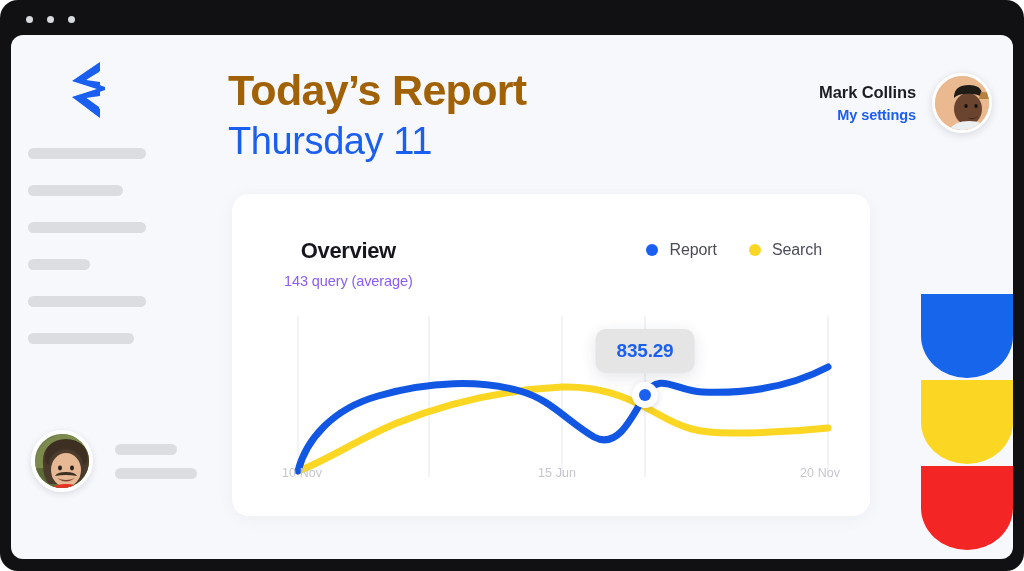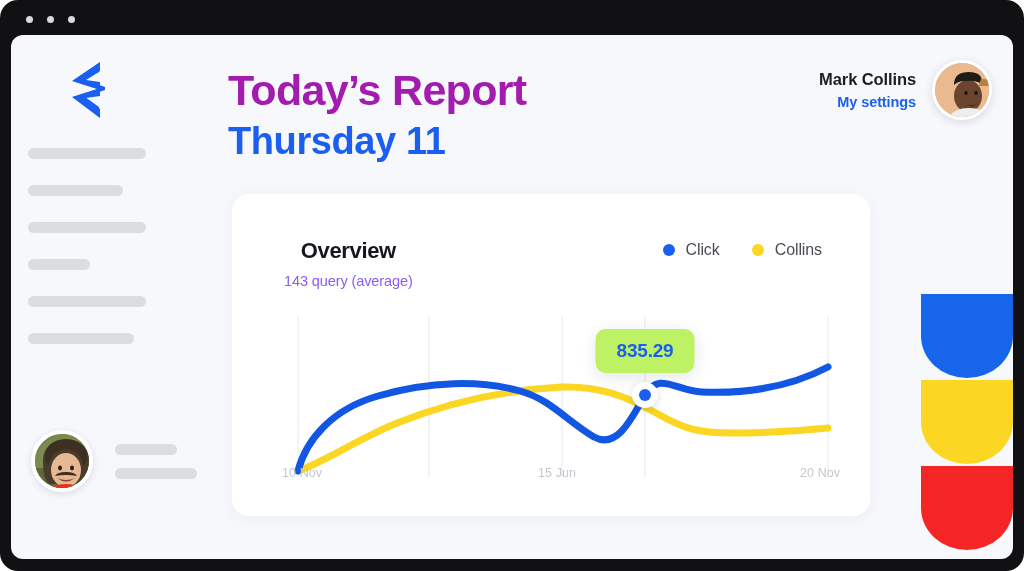--- a/index.html
+++ b/index.html
@@ -75,32 +75,32 @@
     flex: none;
   }
   .user-lines { display: flex; flex-direction: column; gap: 13px; }
   .user-lines .sk-bar { margin: 0; }
 
   
   .page-title {
     position: absolute; left: 217px; top: 31px;
     font-size: 43px; font-weight: 700;
     letter-spacing: -0.7px;
-    color: #a21caf;
+    color: #a16207;
     line-height: 1.12;
   }
   .page-subtitle {
     position: absolute; left: 217px; top: 85px;
-    font-size: 38px; font-weight: 700;
+    font-size: 38px; font-weight: 400;
     letter-spacing: -0.4px;
     color: #1b5ff0;
     line-height: 1.12;
   }
   .account {
-    position: absolute; right: 21px; top: 25px;
+    position: absolute; right: 21px; top: 38px;
     display: flex; align-items: center; gap: 16px;
   }
   .account-text { text-align: right; }
   .account-name {
     font-size: 16.5px; font-weight: 700; color: #1b1d22;
     letter-spacing: -0.1px;
     margin-bottom: 5px;
   }
   .account-link {
     font-size: 14.5px; color: #1b5ff0; font-weight: 600;
@@ -153,21 +153,21 @@
   .xlabel {
     position: absolute; font-size: 12.5px; color: #c5c7cd;
     letter-spacing: 0.1px; white-space: nowrap;
   }
 
   
   .tooltip {
     position: absolute;
     left: 413px; top: 135px;
     transform: translateX(-50%);
-    background: #bef264;
+    background: #e5e5e5;
     border-radius: 10px;
     padding: 11px 21px;
     box-shadow: 0 4px 16px rgba(30,40,80,.12);
     font-size: 19px; font-weight: 700;
     color: #1b5ff0; letter-spacing: -0.2px;
     white-space: nowrap;
   }
   .marker {
     position: absolute;
     left: 413px; top: 201px;
@@ -285,25 +285,25 @@
     <div class="card">
 
       <div class="card-head">
         <div class="card-title">Overview</div>
         <div class="card-sub">143 query (average)</div>
       </div>
 
       <div class="legend">
         <div class="legend-item">
           <span class="legend-swatch" style="background:#1b5ff0"></span>
-          <span class="legend-label">Click</span>
+          <span class="legend-label">Report</span>
         </div>
         <div class="legend-item">
           <span class="legend-swatch" style="background:#fbd724"></span>
-          <span class="legend-label">Collins</span>
+          <span class="legend-label">Search</span>
         </div>
       </div>
 
       <svg class="plot" viewBox="0 0 638 322">
         <g>
           <line x1="66" y1="122" x2="66" y2="283" stroke="#edeef2" stroke-width="1.4"></line>
           <line x1="197" y1="122" x2="197" y2="283" stroke="#edeef2" stroke-width="1.4"></line>
           <line x1="330" y1="122" x2="330" y2="283" stroke="#edeef2" stroke-width="1.4"></line>
           <line x1="413" y1="122" x2="413" y2="283" stroke="#edeef2" stroke-width="1.4"></line>
           <line x1="596" y1="122" x2="596" y2="283" stroke="#edeef2" stroke-width="1.4"></line>

